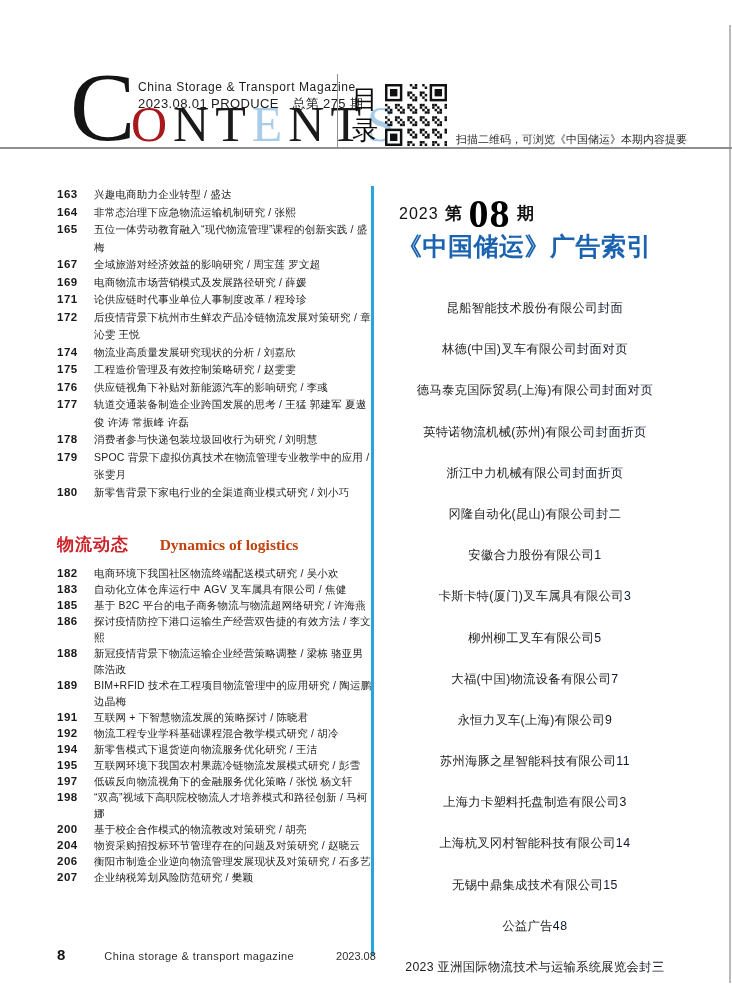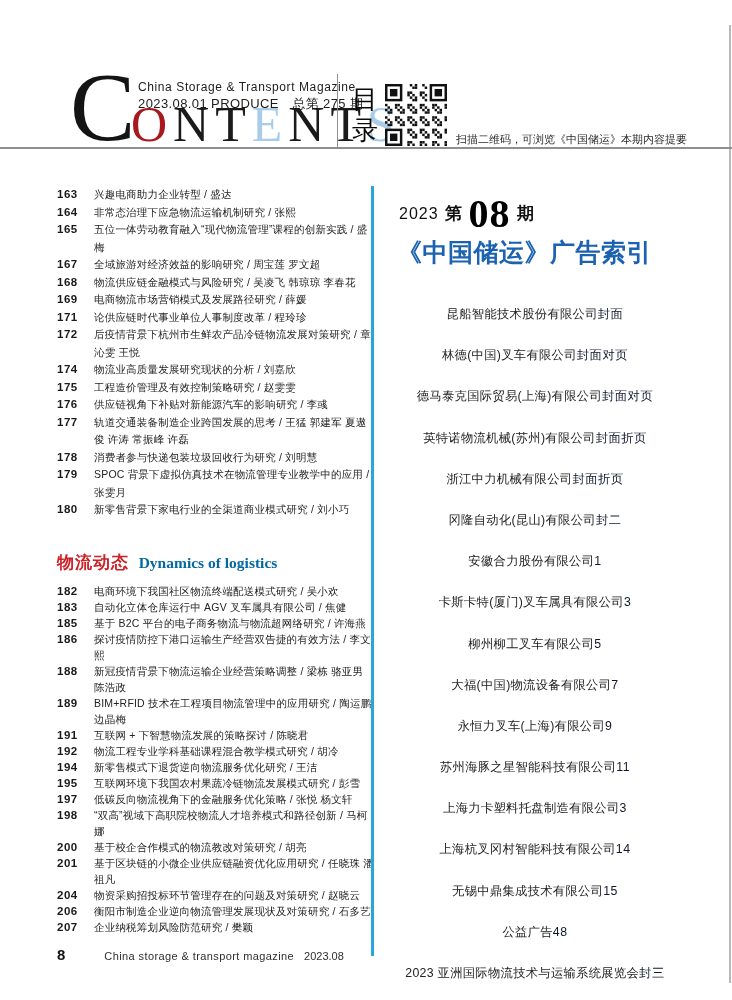--- a/index.html
+++ b/index.html
@@ -20,39 +20,39 @@
   .qr{position:absolute;left:385px;top:84px;width:62px;height:62px;fill:#111;}
   .qr-caption{position:absolute;left:456px;top:132px;font-size:11px;color:#2b2b2b;white-space:nowrap;}
   
   .toc-col{position:absolute;left:57px;top:186px;width:317px;}
   ol.toc-list{list-style:none;margin:0;padding:0;}
   .toc-item{position:relative;padding-left:37px;width:280px;font-size:10.5px;line-height:17.5px;color:#242424;letter-spacing:.2px;}
   .toc-item .pg{position:absolute;left:0;top:0;font-weight:bold;font-size:11.5px;color:#1a1a1a;letter-spacing:.5px;}
   .dyn .toc-item{line-height:16px;}
   .sec-head{margin:27px 0 9px 0;padding:0;white-space:nowrap;}
   .sec-cn{font-size:17px;font-weight:bold;color:#cc2127;letter-spacing:1px;}
-  .sec-en{font-family:"Liberation Serif","DejaVu Serif",serif;font-size:15.5px;color:#0369a1;margin-left:3px;}
+  .sec-en{font-family:"Liberation Serif","DejaVu Serif",serif;font-size:15.5px;color:#c2410c;margin-left:24px;}
   
   .col-divider{position:absolute;left:371px;top:186px;width:3px;height:770px;background:#29a5de;}
   
   .ads-col{position:absolute;left:399px;top:190px;width:272px;}
   .ads-issue{white-space:nowrap;height:38px;}
   .ads-year{font-size:16px;color:#111;letter-spacing:1px;vertical-align:8px;}
   .ads-di,.ads-qi{font-size:17px;font-weight:bold;color:#111;vertical-align:8px;margin:0 2px;}
   .ads-num{font-family:"Liberation Serif","DejaVu Serif",serif;font-size:40px;font-weight:bold;color:#000000;letter-spacing:1px;}
-  .ads-title{margin:8px 0 0 -2px;font-size:25px;font-weight:bold;color:#1b63b0;letter-spacing:.5px;white-space:nowrap;}
+  .ads-title{margin:2px 0 0 -2px;font-size:25px;font-weight:bold;color:#1b63b0;letter-spacing:.5px;white-space:nowrap;}
   ul.ads-list{list-style:none;margin:37px 0 0 0;padding:0;}
   .ad-row{display:flex;justify-content:center;align-items:baseline;margin-bottom:24.2px;white-space:nowrap;}
   .ad-name{font-size:12.3px;color:#222;letter-spacing:.3px;}
   .ad-ref{font-size:12.3px;color:#0f172a;letter-spacing:.5px;}
   
   .footer{position:absolute;left:57px;top:946px;display:flex;align-items:baseline;white-space:nowrap;}
   .pgnum{font-size:15px;font-weight:bold;color:#111;}
   .ft-mag{font-size:11px;color:#2e2e2e;margin-left:39px;letter-spacing:.4px;}
-  .ft-issue{font-size:11px;color:#2e2e2e;margin-left:10px;}
+  .ft-issue{font-size:11px;color:#2e2e2e;margin-left:42px;}
 </style>
 </head>
 <body>
 
 <div class="page">
 
   <div class="right-rule"></div>
   <div class="head-rule"></div>
 
   <div class="c-big">C</div>
@@ -235,24 +235,20 @@
         <li class="toc-item">
           <span class="pg">165</span>
           <span class="ttl">五位一体劳动教育融入“现代物流管理”课程的创新实践 / 盛梅</span>
         </li>
 
         <li class="toc-item">
           <span class="pg">167</span>
           <span class="ttl">全域旅游对经济效益的影响研究 / 周宝莲 罗文超</span>
         </li>
 
-        <li class="toc-item">
-          <span class="pg">168</span>
-          <span class="ttl">物流供应链金融模式与风险研究 / 吴凌飞 韩琼琼 李春花</span>
-        </li>
 
         <li class="toc-item">
           <span class="pg">169</span>
           <span class="ttl">电商物流市场营销模式及发展路径研究 / 薛媛</span>
         </li>
 
         <li class="toc-item">
           <span class="pg">171</span>
           <span class="ttl">论供应链时代事业单位人事制度改革 / 程玲珍</span>
         </li>
@@ -361,24 +357,20 @@
         <li class="toc-item">
           <span class="pg">198</span>
           <span class="ttl">“双高”视域下高职院校物流人才培养模式和路径创新 / 马柯娜</span>
         </li>
 
         <li class="toc-item">
           <span class="pg">200</span>
           <span class="ttl">基于校企合作模式的物流教改对策研究 / 胡亮</span>
         </li>
 
-        <li class="toc-item">
-          <span class="pg">201</span>
-          <span class="ttl">基于区块链的小微企业供应链融资优化应用研究 / 任晓珠 潘祖凡</span>
-        </li>
 
 
         <li class="toc-item">
           <span class="pg">204</span>
           <span class="ttl">物资采购招投标环节管理存在的问题及对策研究 / 赵晓云</span>
         </li>
 
         <li class="toc-item">
           <span class="pg">206</span>
           <span class="ttl">衡阳市制造企业逆向物流管理发展现状及对策研究 / 石多艺</span>

